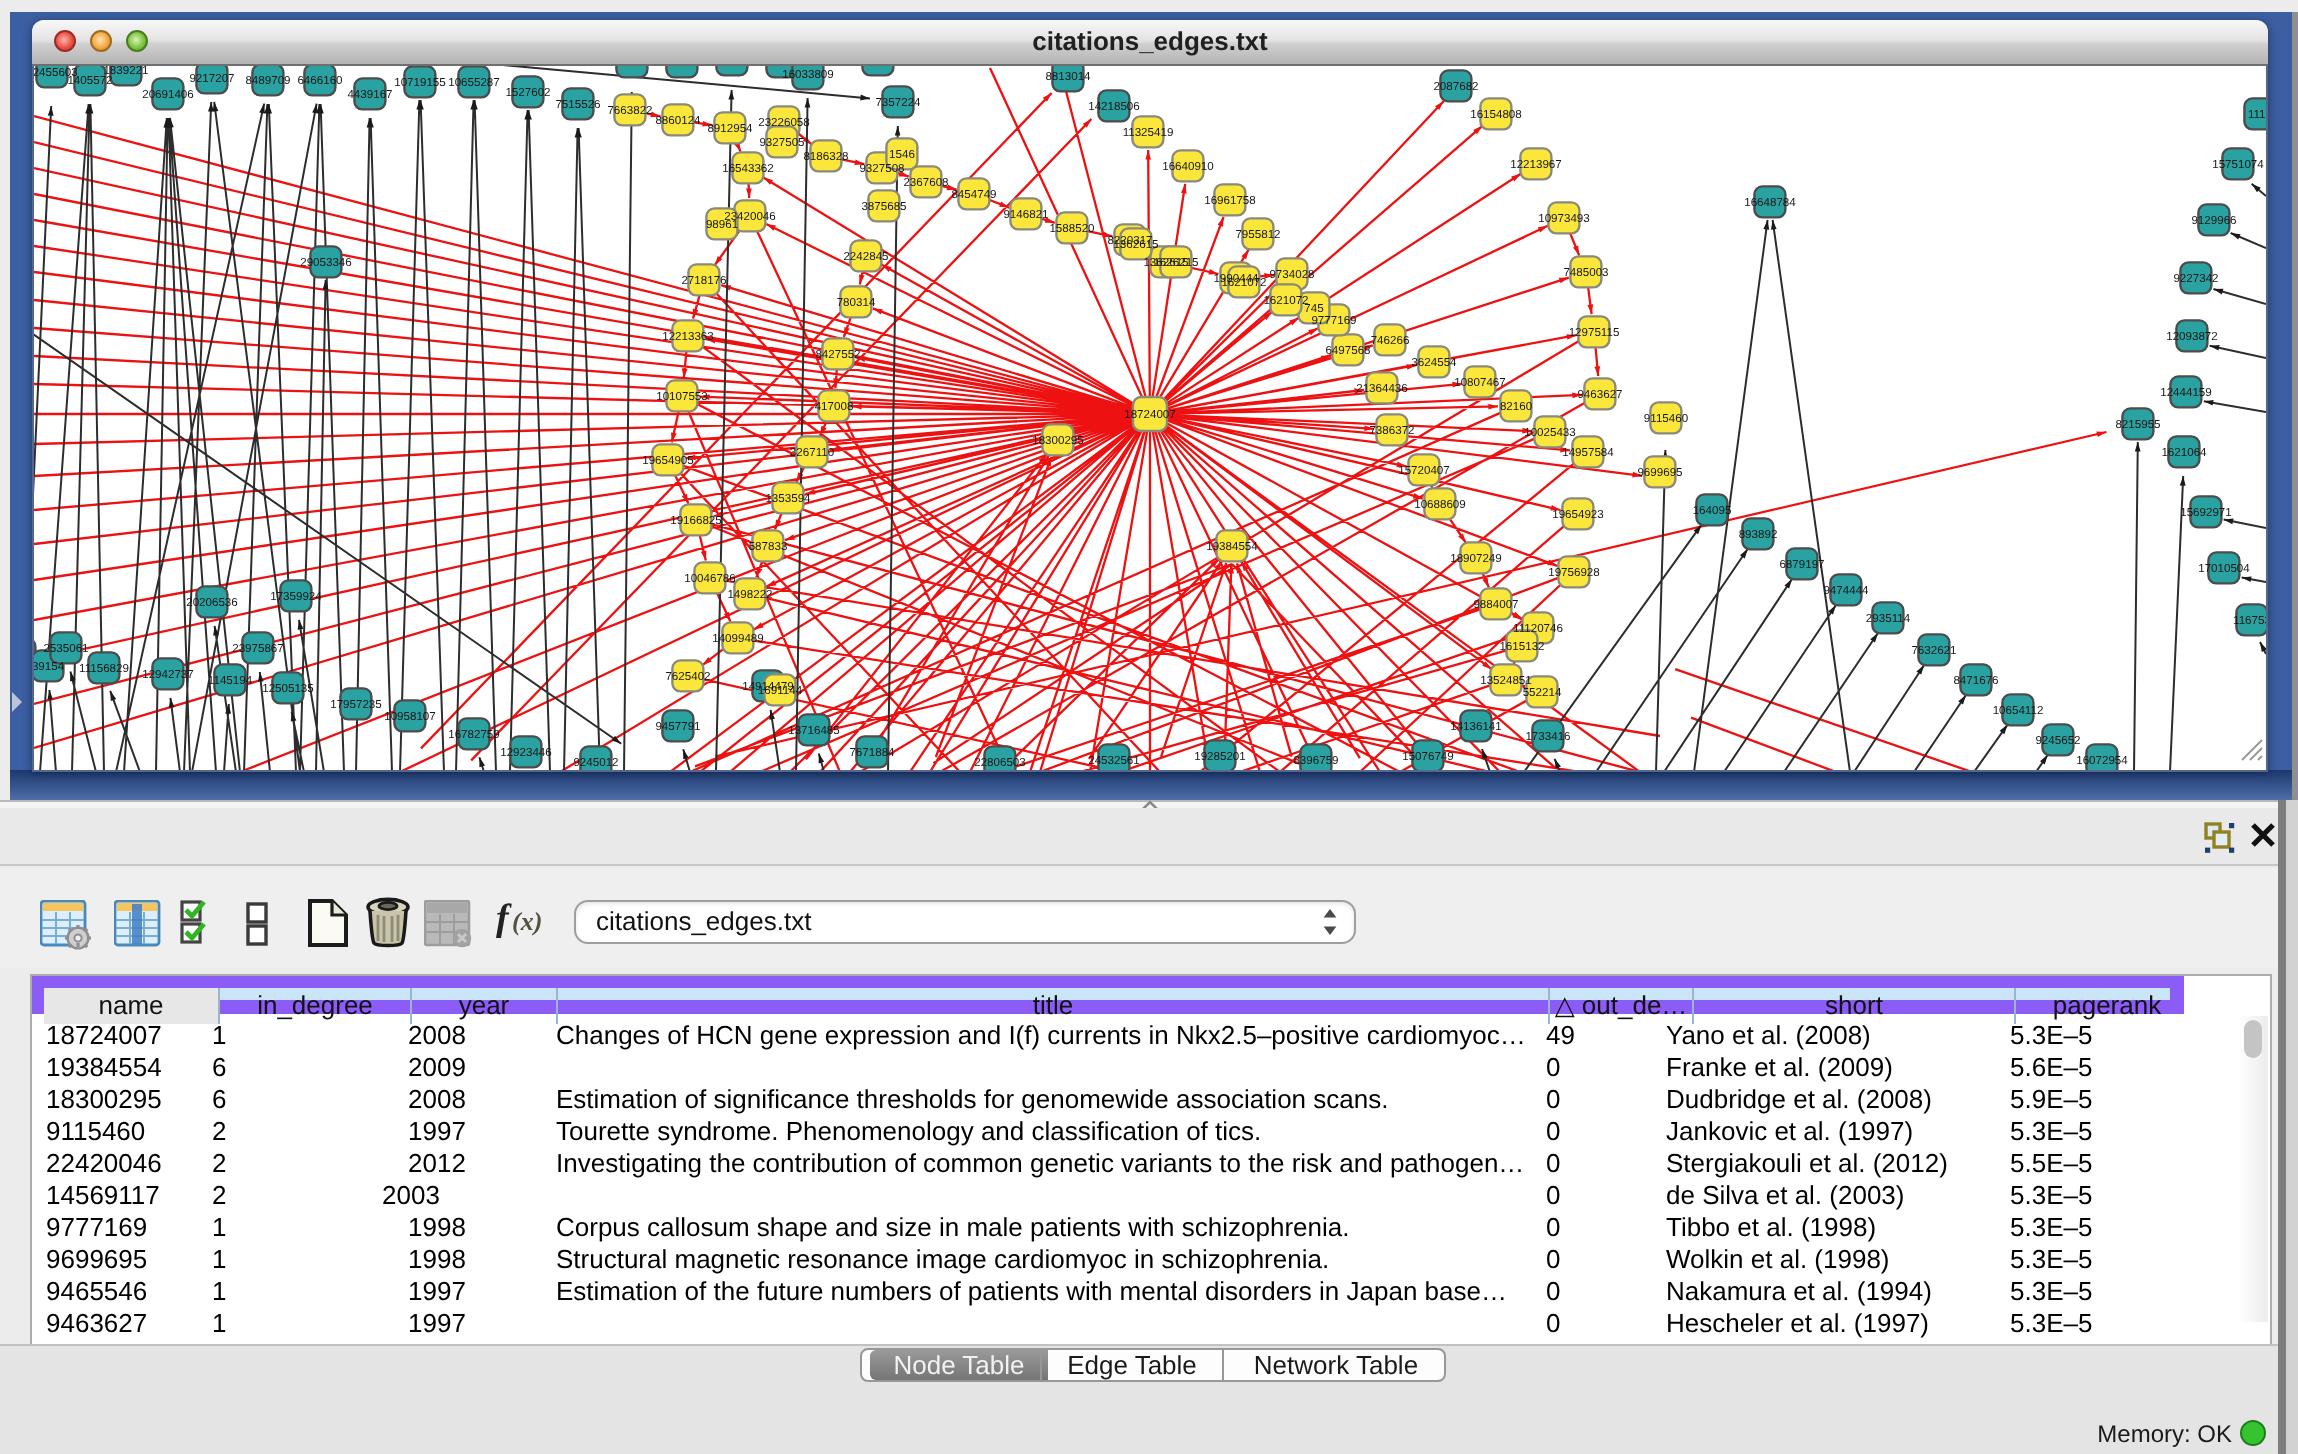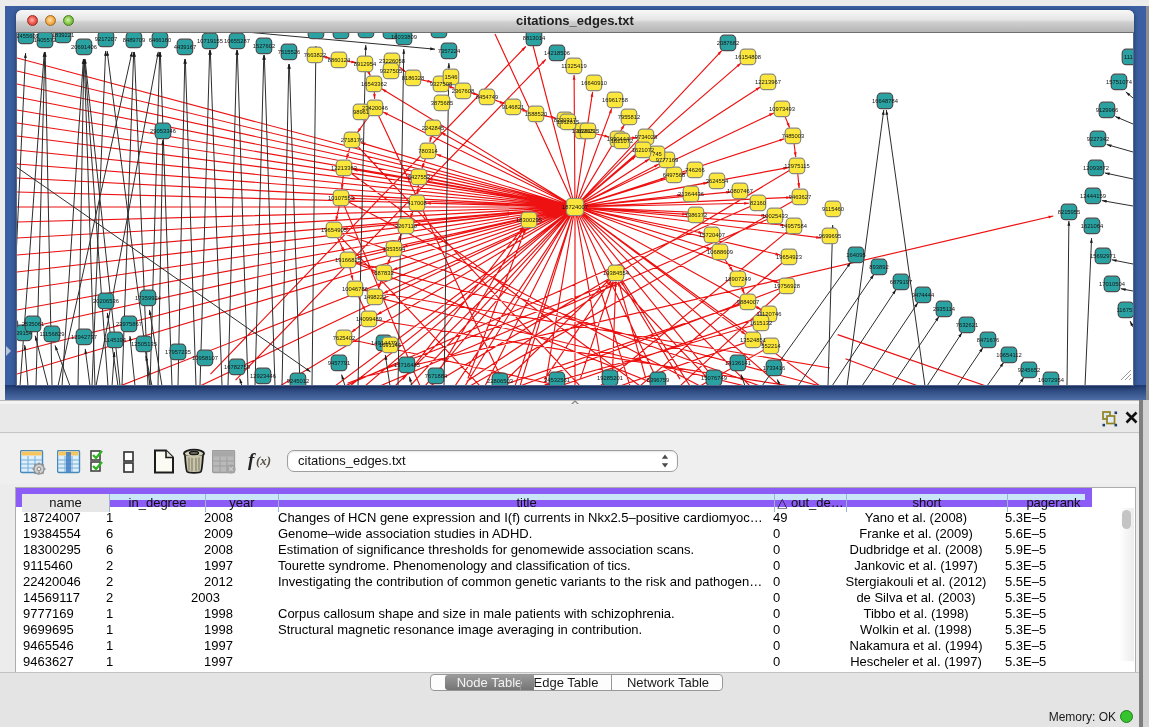--- a/index.html
+++ b/index.html
@@ -31,33 +31,33 @@
 #combo { left:287px; top:450px; width:391px; height:22px; background:#fff;
   border:1px solid #9e9e9e; border-radius:7px; box-shadow:inset 0 1px 2px rgba(0,0,0,0.1);
   font-size:13px; color:#111; line-height:20px; padding-left:10px; }
 
 #thead { left:15px; top:487px; width:1077px; height:20px; background:#c9e5f7;
   border:7px solid #8b5cf6; }
 .hc { position:absolute; top:0; height:18px; border-right:1px solid #9ab6cd;
   font-size:13px; color:#111; text-align:center; line-height:18px; }
 .trow { position:absolute; left:15px; width:1106px; height:16px; font-size:13px; color:#000; }
 .trow span { position:absolute; white-space:nowrap; }
-.trow .ctr { text-align:center; }
+.trow .ctr { }
 #tbl_border { left:15px; top:487px; width:1121px; height:186px; border:1px solid #adadad; }
 #tbl_bg { left:15px; top:487px; width:1121px; height:186px; background:#fff; }
 #sb { left:1119px; top:508px; width:15px; height:153px;
   background:linear-gradient(to right,#ffffff,#ececec); }
 #sbthumb { left:1122px; top:510px; width:9px; height:19px; background:#c4c4c4;
   border-radius:4.5px; }
 
 #bottom { left:0; top:672px; width:1149px; height:55px; background:#e4e4e4; border-top:1px solid #c2c2c2; }
 #segs { left:430px; top:674px; width:293px; height:17px; background:#fdfdfd;
   border:1px solid #979797; border-radius:4px; font-size:13px; }
 .seg { position:absolute; top:0; height:15px; line-height:15px; text-align:center; color:#1a1a1a; }
-#seg1 { left:14px; width:89px; background:linear-gradient(to bottom,#9a9a9a,#757575);
+#seg1 { left:4px; width:89px; background:linear-gradient(to bottom,#9a9a9a,#757575);
   color:#f2f2f2; border-radius:3px 0 0 3px; }
 #seg2 { left:89px; width:92px; border-left:1px solid #979797; border-right:1px solid #979797; }
 #seg3 { left:182px; width:110px; }
 #mem { right:44px; top:710px; font-size:12px; color:#1a1a1a; position:absolute; }
 #memdot { left:1120px; top:710px; width:13px; height:13px; border-radius:50%;
   background:#35c42e; border:1.5px solid #1f7d1d; }
 #edge_r { left:1139px; top:400px; width:4px; height:327px; background:#7e7e7e; }
 #edge_r2 { left:1143px; top:400px; width:6px; height:327px; background:#d2d2d2; }
 </style></head>
 <body>
@@ -476,21 +476,20 @@
 <span style="left:189px">2008</span>
     <span style="left:263px">Changes of HCN gene expression and I(f) currents in Nkx2.5–positive cardiomyoc…</span>
 <span style="left:758px">49</span>
     <span class="ctr" style="left:818px;width:166px">Yano et al. (2008)</span>
 <span style="left:990px">5.3E–5</span>
   </div>
 <div class="trow" style="top:526.0px">
 <span style="left:8px">19384554</span>
     <span style="left:91px">6</span>
 <span style="left:189px">2009</span>
-    <span style="left:263px">Genome–wide association studies in ADHD.</span>
 <span style="left:758px">0</span>
     <span class="ctr" style="left:818px;width:166px">Franke et al. (2009)</span>
 <span style="left:990px">5.6E–5</span>
   </div>
 <div class="trow" style="top:542.0px">
 <span style="left:8px">18300295</span>
     <span style="left:91px">6</span>
 <span style="left:189px">2008</span>
     <span style="left:263px">Estimation of significance thresholds for genomewide association scans.</span>
 <span style="left:758px">0</span>
@@ -529,29 +528,30 @@
 <span style="left:189px">1998</span>
     <span style="left:263px">Corpus callosum shape and size in male patients with schizophrenia.</span>
 <span style="left:758px">0</span>
     <span class="ctr" style="left:818px;width:166px">Tibbo et al. (1998)</span>
 <span style="left:990px">5.3E–5</span>
   </div>
 <div class="trow" style="top:622.0px">
 <span style="left:8px">9699695</span>
     <span style="left:91px">1</span>
 <span style="left:189px">1998</span>
-    <span style="left:263px">Structural magnetic resonance image averaging in contribution.</span>
+    <span style="left:263px">Structural magnetic resonance image cardiomyoc in schizophrenia.</span>
 <span style="left:758px">0</span>
     <span class="ctr" style="left:818px;width:166px">Wolkin et al. (1998)</span>
 <span style="left:990px">5.3E–5</span>
   </div>
 <div class="trow" style="top:638.0px">
 <span style="left:8px">9465546</span>
     <span style="left:91px">1</span>
 <span style="left:189px">1997</span>
+    <span style="left:263px">Estimation of the future numbers of patients with mental disorders in Japan base…</span>
 <span style="left:758px">0</span>
     <span class="ctr" style="left:818px;width:166px">Nakamura et al. (1994)</span>
 <span style="left:990px">5.3E–5</span>
   </div>
 <div class="trow" style="top:654.0px">
 <span style="left:8px">9463627</span>
     <span style="left:91px">1</span>
 <span style="left:189px">1997</span>
 <span style="left:758px">0</span>
     <span class="ctr" style="left:818px;width:166px">Hescheler et al. (1997)</span>

